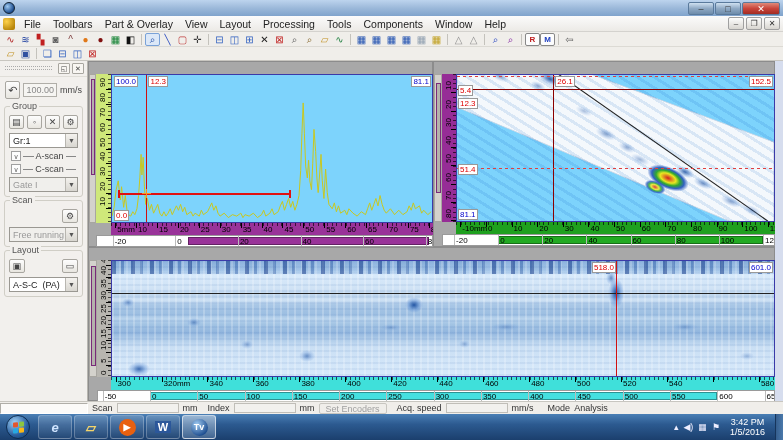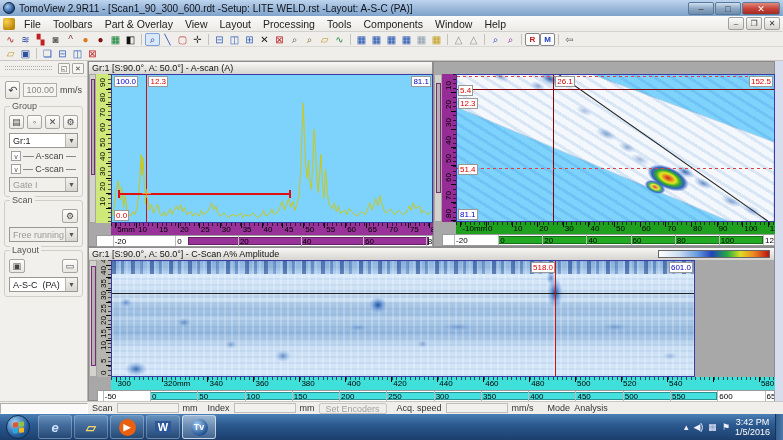--- a/index.html
+++ b/index.html
@@ -147,31 +147,30 @@
     background:radial-gradient(circle at 35% 30%, #9fd0f5, #2a5f9e 60%, #123a66); border:1px solid #0d2c50; }
   .startorb .flag { position:absolute; left:6px; top:6px; width:11px; height:11px;
     display:grid; grid-template-columns:1fr 1fr; grid-template-rows:1fr 1fr; gap:1px; transform:skewY(-6deg); }
   .startorb .flag i { border-radius:1px; }
   .task-icon { width:34px; height:24px; margin-right:2px; border-radius:3px; display:flex; align-items:center; justify-content:center;
     border:1px solid rgba(255,255,255,.25); background:linear-gradient(180deg,rgba(255,255,255,.18),rgba(255,255,255,.04)); }
   .task-icon.active { background:linear-gradient(180deg,rgba(255,255,255,.45),rgba(180,210,240,.25)); border-color:rgba(255,255,255,.6); }
   .ticon-glyph { font-size:13px; font-weight:bold; }
   .ticon-circle { width:17px; height:17px; border-radius:50%; display:flex; align-items:center; justify-content:center; font-size:9px; font-weight:bold; }
   .tray { margin-left:auto; display:flex; align-items:center; gap:5px; color:#eef; font-size:9px; }
-  .clock { text-align:center; color:#fff; font-size:9px; line-height:10px; margin:0 5px; }
+  .clock { text-align:center; color:#fff; font-size:9px; line-height:10px; margin:0 10px; }
   .showdesk { width:8px; height:26px; background:linear-gradient(90deg,#355e8e,#4a79ab); border-left:1px solid #16355c; }
 </style>
 </head>
 <body>
 
 <div id="app">
 
   <div class="titlebar">
     <div class="appicon"></div>
-    <div class="title">TomoView 2.9R11 - [Scan1_90_300_600.rdt -Setup: LITE WELD.rst -Layout: A-S-C      (PA)]</div>
     <div class="wincontrols">
       <div class="wbtn">–</div>
       <div class="wbtn">□</div>
       <div class="wbtn close">✕</div>
     </div>
   </div>
 
   <div class="menubar">
     <div class="appicon2"></div>
     <div style="display:flex">
@@ -305,23 +304,20 @@
       </div>
       <div class="combo">
         <span>A-S-C</span>&nbsp;&nbsp;
         <span>(PA)</span>
         <span class="arrow">▼</span>
       </div>
     </div>
   </div>
 
   <div class="view" style="left:88px; top:61px; width:345px; height:186px;">
-    <div class="vhead">
-      <span>Gr:1 [S:90.0°, A: 50.0°] - A-scan (A)</span>
-    </div>
     <div class="scrollstrip" style="left:0;top:12px;width:7px;height:149px">
       <div class="scrollthumb" style="left:1px;top:4px;width:4px;height:96px"></div>
     </div>
     <div class="vruler" style="left:7px;top:12px;width:15px;height:149px;background-color:#cfe87a">
         <div class="tick" style="top: 10%;"></div>
         <div class="ticklab" style="top: 10%;">90</div>
         <div class="tick" style="top: 20%;"></div>
         <div class="ticklab" style="top: 20%;">80</div>
         <div class="tick" style="top: 30%;"></div>
         <div class="ticklab" style="top: 30%;">70</div>
@@ -499,24 +495,20 @@
         <div class="tick" style="left: 70%;"></div>
         <div class="ticklab" style="left: 70%;">80</div>
         <div class="tick" style="left: 83.3333%;"></div>
         <div class="ticklab" style="left: 83.3333%;">100</div>
         <div class="tick" style="left: 96.6667%;"></div>
         <div class="ticklab" style="left: 96.6667%;">120</div>
       </div>
   </div>
 
   <div class="view" style="left:88px; top:247px; width:687px; height:154px;">
-    <div class="vhead">
-      <span>Gr:1 [S:90.0°, A: 50.0°] - C-Scan A% Amplitude</span>
-      <div class="colorbar" style="right:4px"></div>
-    </div>
     <div class="scrollstrip" style="left:0;top:12px;width:8px;height:117px">
       <div class="scrollthumb" style="left:1px;top:5px;width:5px;height:100px"></div>
     </div>
     <div class="vruler" style="left:8px;top:12px;width:14px;height:117px;background-color:#b8b6b0">
         <div class="ticklab" style="top: 100%;">0</div>
         <div class="tick" style="top: 89.3617%;"></div>
         <div class="ticklab" style="top: 89.3617%;">5</div>
         <div class="tick" style="top: 78.7234%;"></div>
         <div class="ticklab" style="top: 78.7234%;">10</div>
         <div class="tick" style="top: 68.0851%;"></div>
@@ -527,21 +519,21 @@
         <div class="ticklab" style="top: 46.8085%;">25</div>
         <div class="tick" style="top: 36.1702%;"></div>
         <div class="ticklab" style="top: 36.1702%;">30</div>
         <div class="tick" style="top: 25.5319%;"></div>
         <div class="ticklab" style="top: 25.5319%;">35</div>
         <div class="tick" style="top: 14.8936%;"></div>
         <div class="ticklab" style="top: 14.8936%;">40</div>
         <div class="tick" style="top: 4.25532%;"></div>
         <div class="ticklab" style="top: 4.25532%;">45</div>
       </div>
-    <div class="plot" id="cscan-plot" style="left:22px;top:12px;width:584px;height:117px;border:1px solid #3a3aa8;background:#fef9c3">
+    <div class="plot" id="cscan-plot" style="left:22px;top:12px;width:664px;height:117px;border:1px solid #3a3aa8;background:#fef9c3">
       <div class="cscan-bg"></div>
       <div class="cscan-topband"></div>
       <div id="cscan-spots" style="position:absolute;inset:0">
           <div class="blob blue" style="left: calc(76.1246% - 8px); top: calc(27.6596% - 15px); width: 16px; height: 30px; opacity: 1;"></div>
           <div class="blob blue" style="left: calc(75.4325% - 5px); top: calc(14.8936% - 7px); width: 10px; height: 14px; opacity: 0.6;"></div>
           <div class="blob blue" style="left: calc(45.6747% - 9px); top: calc(38.2979% - 8px); width: 18px; height: 16px; opacity: 0.95;"></div>
           <div class="blob blue" style="left: calc(4.15225% - 11px); top: calc(93.617% - 7px); width: 22px; height: 14px; opacity: 0.8;"></div>
           <div class="blob blue" style="left: calc(29.4118% - 8px); top: calc(82.9787% - 6px); width: 16px; height: 12px; opacity: 0.55;"></div>
           <div class="blob blue" style="left: calc(20.4152% - 6px); top: calc(72.3404% - 4.5px); width: 12px; height: 9px; opacity: 0.4;"></div>
           <div class="blob blue" style="left: calc(12.4567% - 7px); top: calc(53.1915% - 4.5px); width: 14px; height: 9px; opacity: 0.5;"></div>

